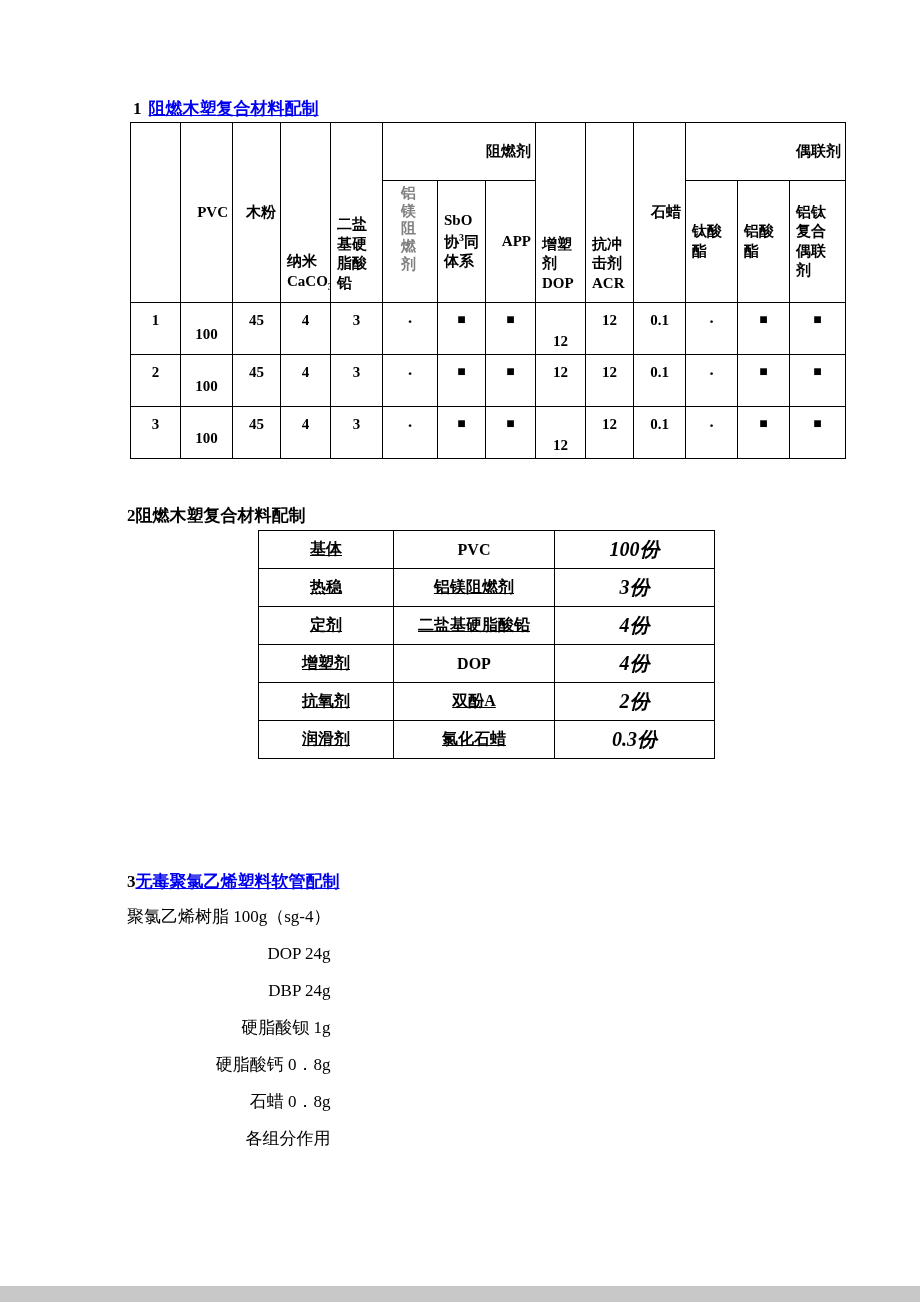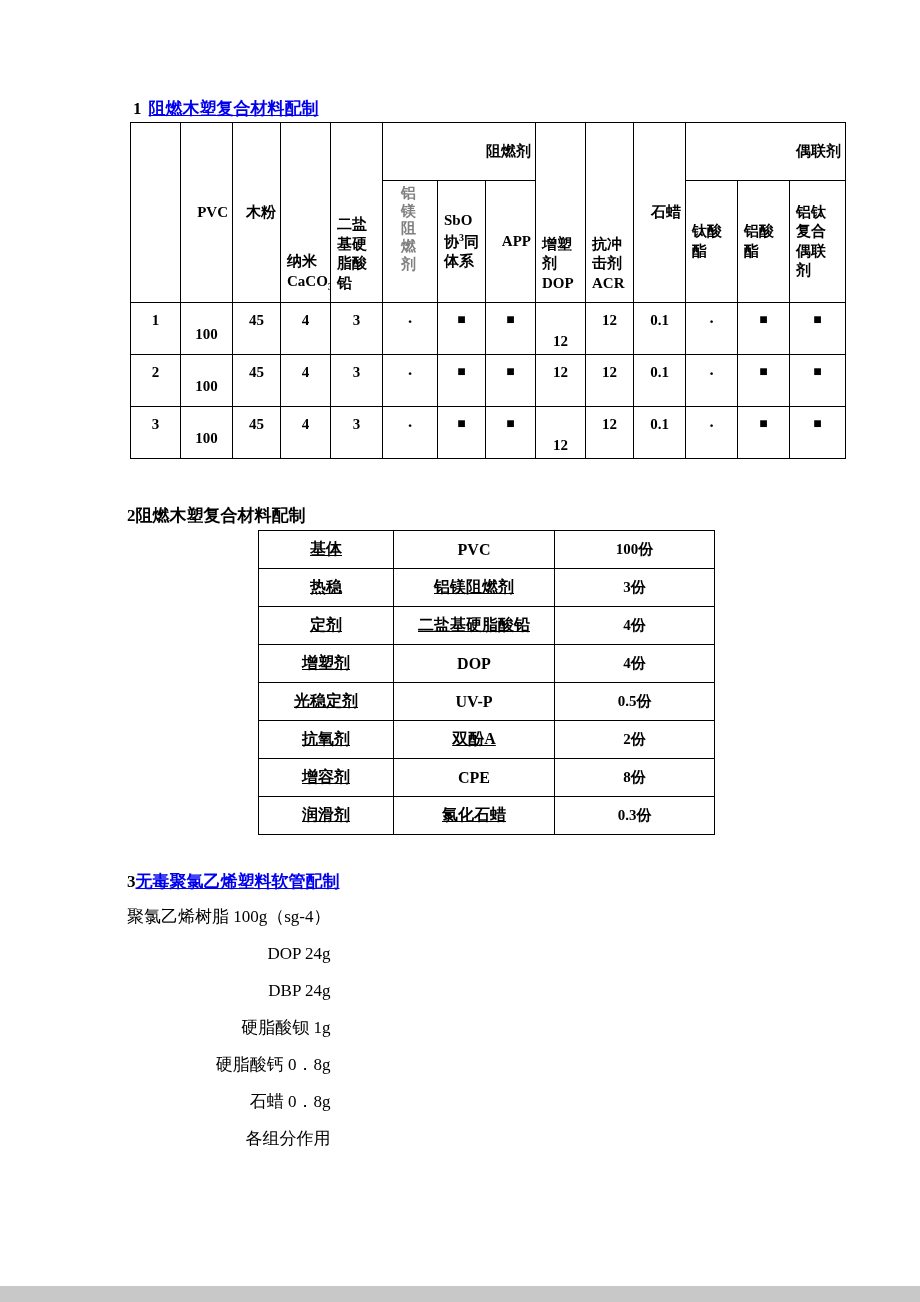--- a/index.html
+++ b/index.html
@@ -31,21 +31,21 @@
   .t1 td.low{padding-top:23px;}
   .t1 td.vbottom{vertical-align:bottom;padding-top:0;padding-bottom:4px;}
   .t1 td.sq{font-size:14px;}
   .t1 td.dot{font-size:17px;}
   sub{font-size:11px;}
   sup{font-size:10px;}
 
   
   .t2{position:absolute;left:258px;top:530px;width:456px;font-size:16px;font-weight:bold;}
   .t2 td{height:37px;text-align:center;vertical-align:middle;padding:0 4px;margin-top:13px;}
-  .t2 td.amount{font-size:15px;}
+  .t2 td.amount{font-size:20px;font-style:italic;}
   .u{text-decoration:underline;}
 
   
   .lines{position:absolute;left:127px;top:905px;font-size:17px;font-weight:normal;}
   .lines p{margin:0 0 14px 0;line-height:23px;text-align:right;}
 
   .bottom-strip{position:absolute;left:0;bottom:0;width:920px;height:16px;}
 </style>
 </head>
 <body>
@@ -172,33 +172,23 @@
           <td><span class="u">定剂</span></td>
           <td><span class="u">二盐基硬脂酸铅</span></td>
           <td class="amount">4份</td>
         </tr>
         <tr>
           <td><span class="u">增塑剂</span></td>
           <td><span>DOP</span></td>
           <td class="amount">4份</td>
         </tr>
         <tr>
-          <td><span class="u">光稳定剂</span></td>
-          <td><span>UV-P</span></td>
-          <td class="amount">0.5份</td>
-        </tr>
-        <tr>
           <td><span class="u">抗氧剂</span></td>
           <td><span class="u">双酚A</span></td>
           <td class="amount">2份</td>
-        </tr>
-        <tr>
-          <td><span class="u">增容剂</span></td>
-          <td><span>CPE</span></td>
-          <td class="amount">8份</td>
         </tr>
         <tr>
           <td><span class="u">润滑剂</span></td>
           <td><span class="u">氯化石蜡</span></td>
           <td class="amount">0.3份</td>
         </tr>
       </tbody>
   </table>
 
   <div class="heading" id="h3">

